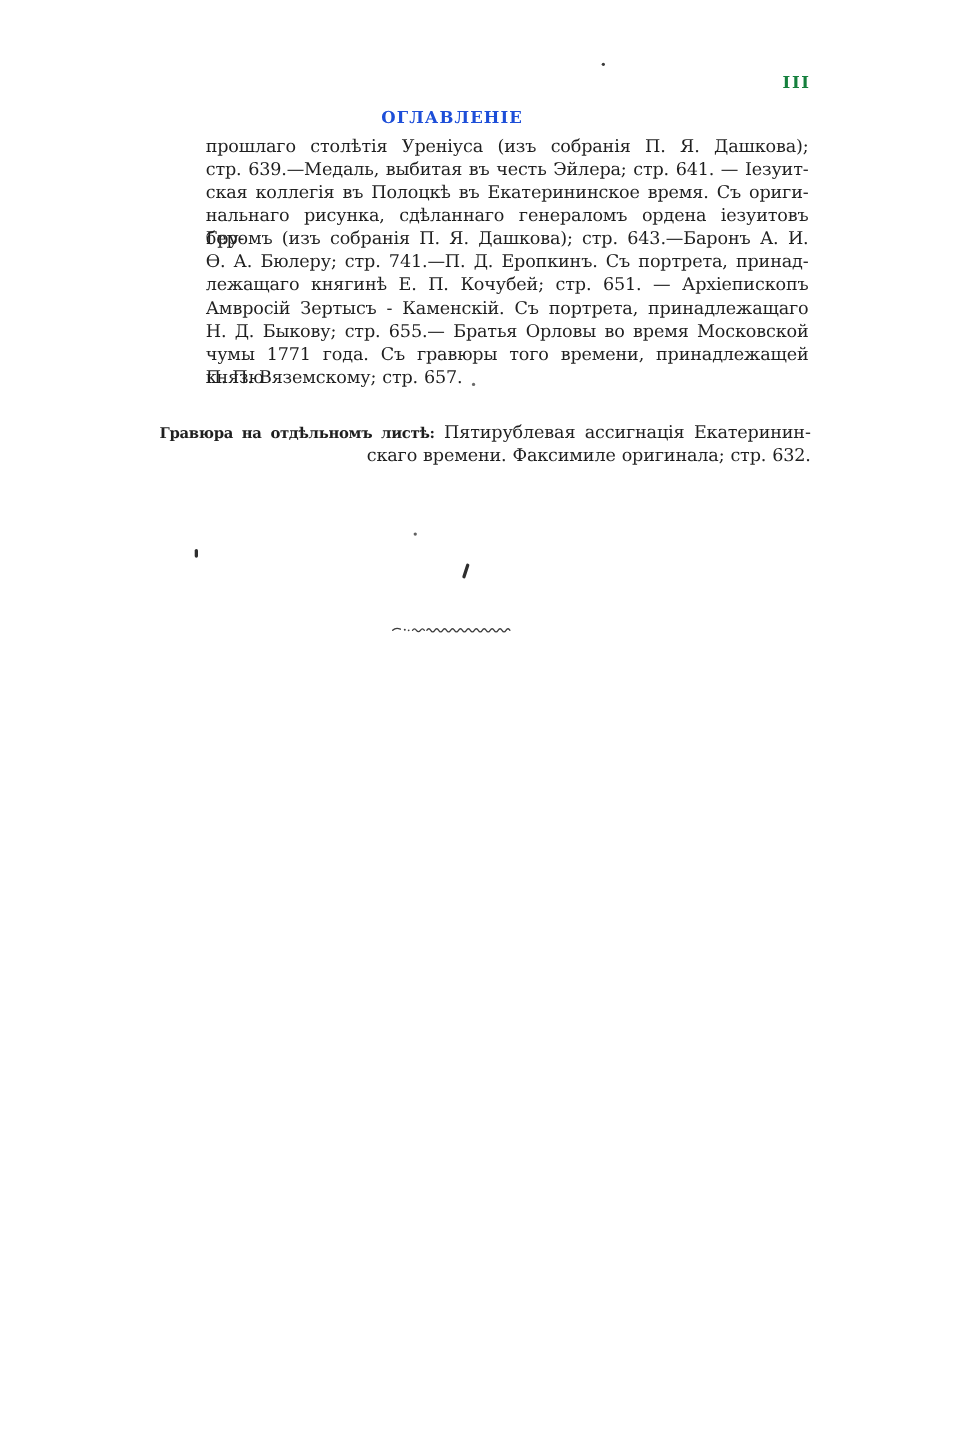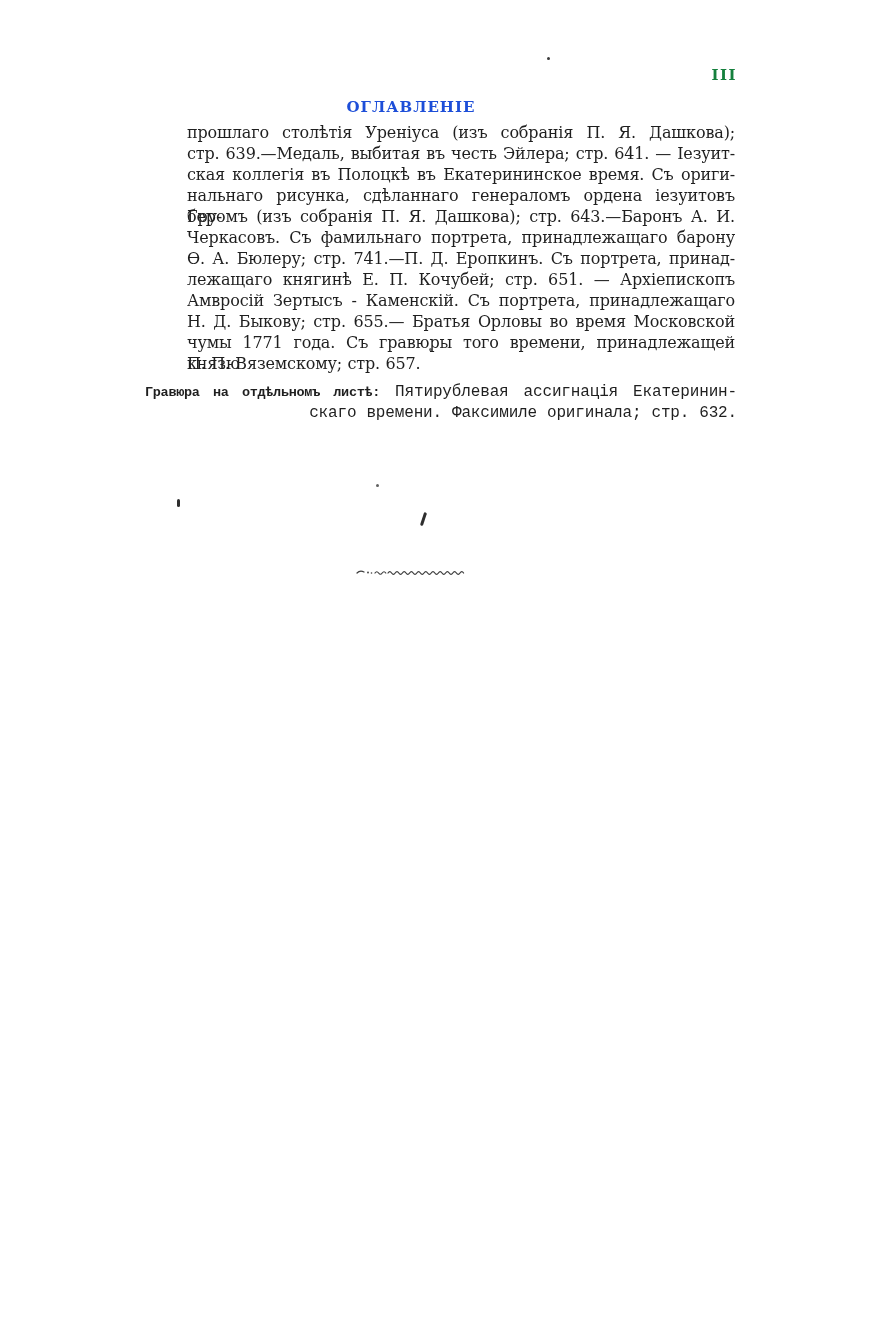--- a/index.html
+++ b/index.html
@@ -32,21 +32,21 @@
     top: 66px;
     right: 143px;
     font-size: 15px;
     font-weight: 700;
     letter-spacing: 1.5px;
     color: #15803d;
   }
   
   .para { position: absolute; margin-top: 16px; }
   .para1 { top: 106px; left: 187px; width: 548px; }
-  .para2 { top: 366px; left: 145px; width: 592px; font-family: Liberation Mono, monospace; }
+  .para2 { top: 366px; left: 145px; width: 592px; }
   .tline {
     font-size: 16px;
     line-height: 21px;
     height: 21px;
     letter-spacing: -0.15px;
     word-spacing: 0.5px;
     color: #1f1f1f;
     white-space: normal;
   }
   .just {
@@ -91,21 +91,20 @@
 
   <div class="header-title">ОГЛАВЛЕНІЕ</div>
   <div class="page-number">III</div>
 
   <div class="para para1">
     <div class="tline just">прошлаго столѣтія Уреніуса (изъ собранія П. Я. Дашкова);</div>
     <div class="tline just">стр. 639.—Медаль, выбитая въ честь Эйлера; стр. 641. — Іезуит-</div>
     <div class="tline just">ская коллегія въ Полоцкѣ въ Екатерининское время. Съ ориги-</div>
     <div class="tline just">нальнаго рисунка, сдѣланнаго генераломъ ордена іезуитовъ Гру-</div>
     <div class="tline just">беромъ (изъ собранія П. Я. Дашкова); стр. 643.—Баронъ А. И.</div>
-    <div class="tline just">Черкасовъ. Съ фамильнаго портрета, принадлежащаго барону</div>
     <div class="tline just">Ѳ. А. Бюлеру; стр. 741.—П. Д. Еропкинъ. Съ портрета, принад-</div>
     <div class="tline just">лежащаго княгинѣ Е. П. Кочубей; стр. 651. — Архіепископъ</div>
     <div class="tline just">Амвросій Зертысъ - Каменскій. Съ портрета, принадлежащаго</div>
     <div class="tline just">Н. Д. Быкову; стр. 655.— Братья Орловы во время Московской</div>
     <div class="tline just">чумы 1771 года. Съ гравюры того времени, принадлежащей князю</div>
     <div class="tline">П. П. Вяземскому; стр. 657.</div>
   </div>
 
   <div class="para para2">
     <div class="tline just">

